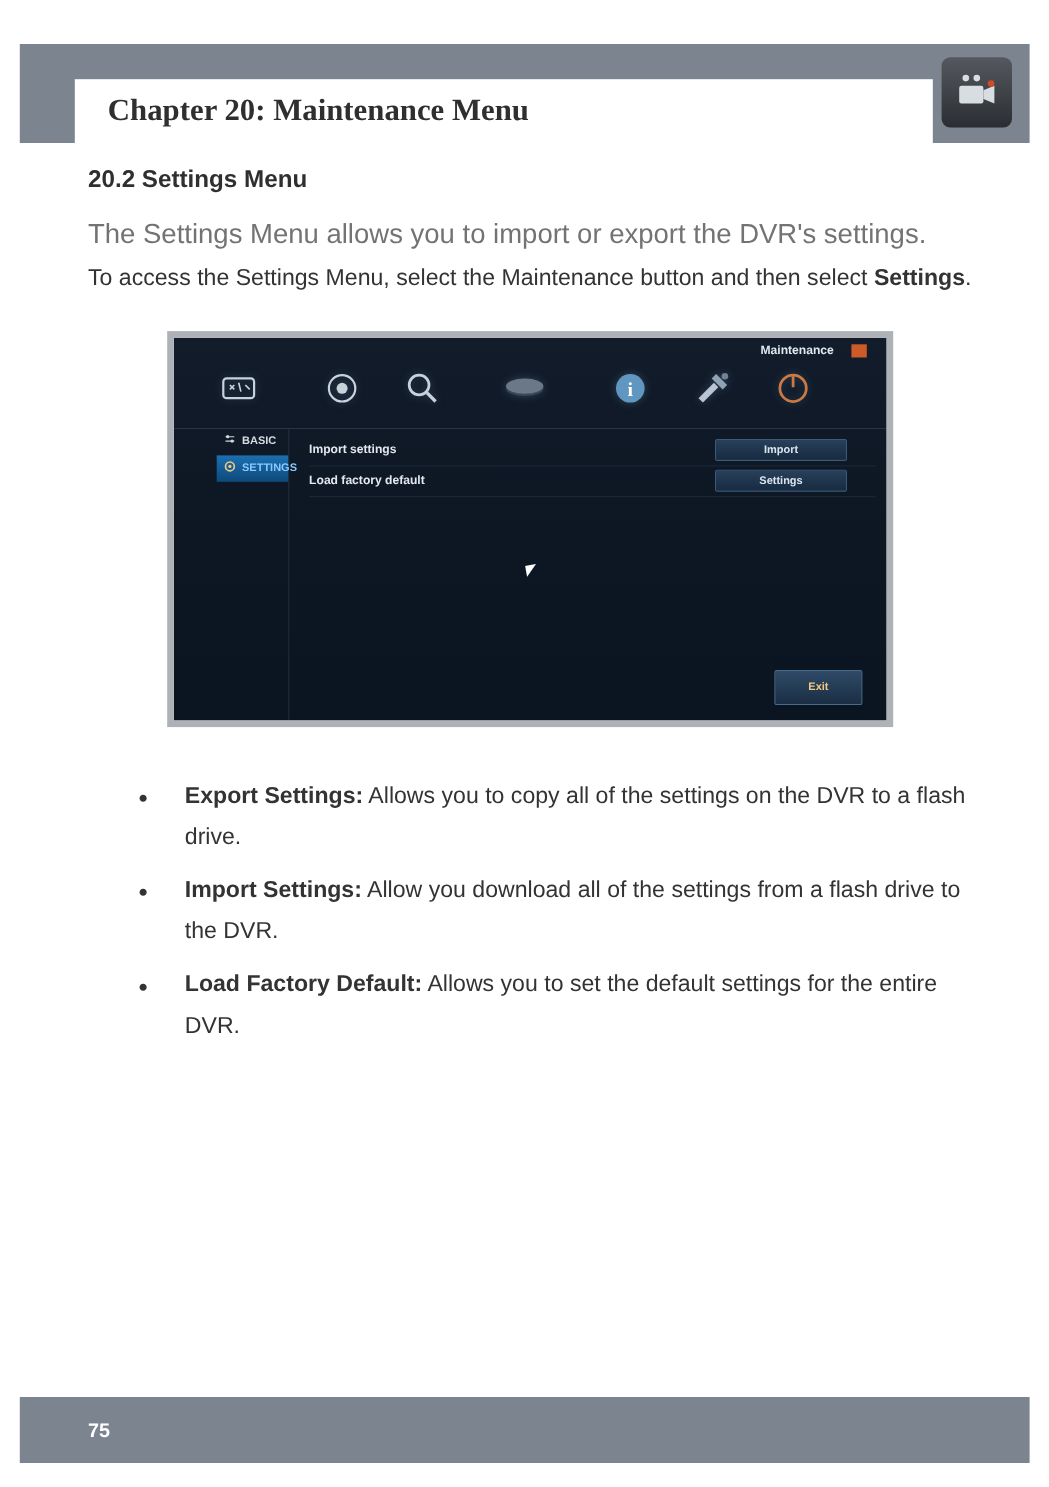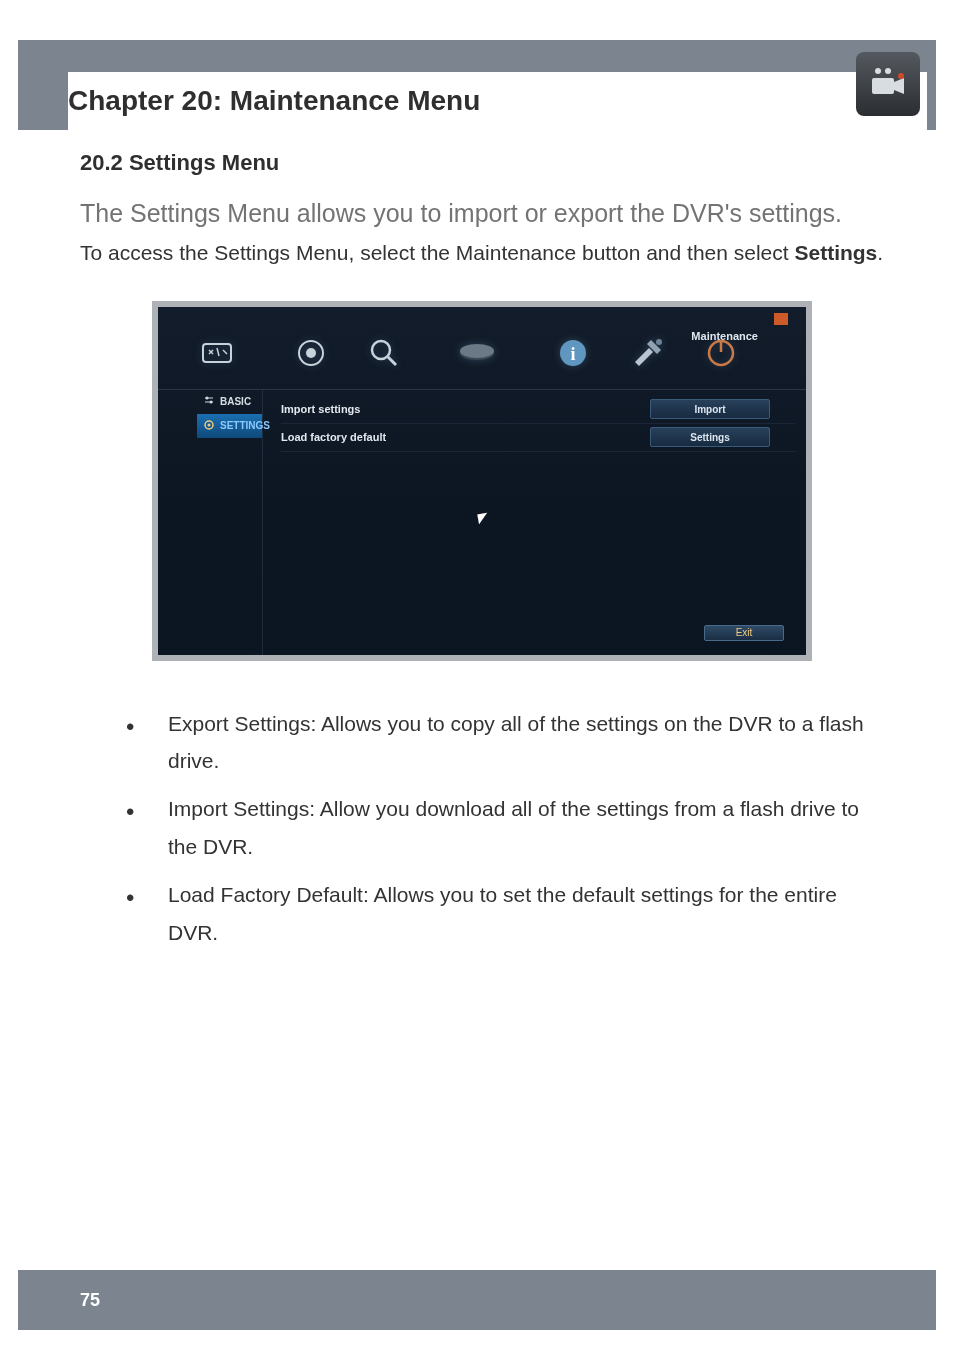--- a/index.html
+++ b/index.html
@@ -11,25 +11,27 @@
     top: 40px; left: 18px; right: 18px;
     height: 90px;
     background: #7c848f;
     display: flex;
     align-items: center;
   }
   .hdr .chapter-strip {
     position: absolute;
     left: 50px;
     bottom: 0;
-    width: 859px;
+    width: 780px;
     height: 58px;
     background: #ffffff;
-    display: flex;
-    align-items: center;
+    padding-left: 30px;
+    display: flex;
+    align-items: center;
+    font-family: Liberation Serif, serif;
   }
   .hdr .chapter-strip h1 {
     font-size: 28px;
     font-weight: bold;
     color: #2f2f2f;
   }
   .hdr .icon-box {
     position: absolute;
     right: 16px;
     top: 12px;
@@ -73,21 +75,21 @@
     width: 660px;
     height: 360px;
     margin: 10px auto 44px auto;
     background: linear-gradient(180deg, #121c2a 0%, #0d1724 50%, #0b1522 100%);
     border: 6px solid #aeb2b6;
     position: relative;
     overflow: hidden;
   }
   .ss-title {
     position: absolute;
-    top: 23px; right: 48px;
+    top: 6px; right: 48px;
     color: #dfe8ef;
     font-size: 11px;
     font-weight: bold;
   }
   .ss-close {
     position: absolute;
     top: 6px; right: 18px;
     width: 14px; height: 12px;
     background: #cc5b29;
   }
@@ -167,26 +169,26 @@
   .ss-cursor {
     position: absolute;
     left: 215px; top: 120px;
     color: #fff;
     font-size: 13px;
     transform: rotate(-10deg);
   }
   .ss-exit {
     position: absolute;
     right: 22px; bottom: 14px;
-    width: 80px; height: 16px;
+    width: 80px; height: 32px;
     background: linear-gradient(#2f4a67, #1a2e44);
     border: 1px solid #486b8c;
     color: #f0c980;
     font-size: 10px;
-    font-weight: normal;
+    font-weight: bold;
     display: flex;
     align-items: center;
     justify-content: center;
     border-radius: 2px;
   }
 
   
   .blist {
     margin-top: 10px;
     padding-left: 46px;
@@ -200,21 +202,21 @@
     padding-left: 42px;
   }
   .bitem::before {
     content: "•";
     position: absolute;
     left: 0;
     top: 0;
     font-size: 24px;
     color: #333;
   }
-  .bitem b { font-weight: normal; }
+  .bitem b { font-weight: bold; }
 
   
   .footer {
     position: absolute;
     left: 18px; right: 18px; bottom: 22px;
     height: 60px;
     background: #7c848f;
     display: flex;
     align-items: center;
   }

